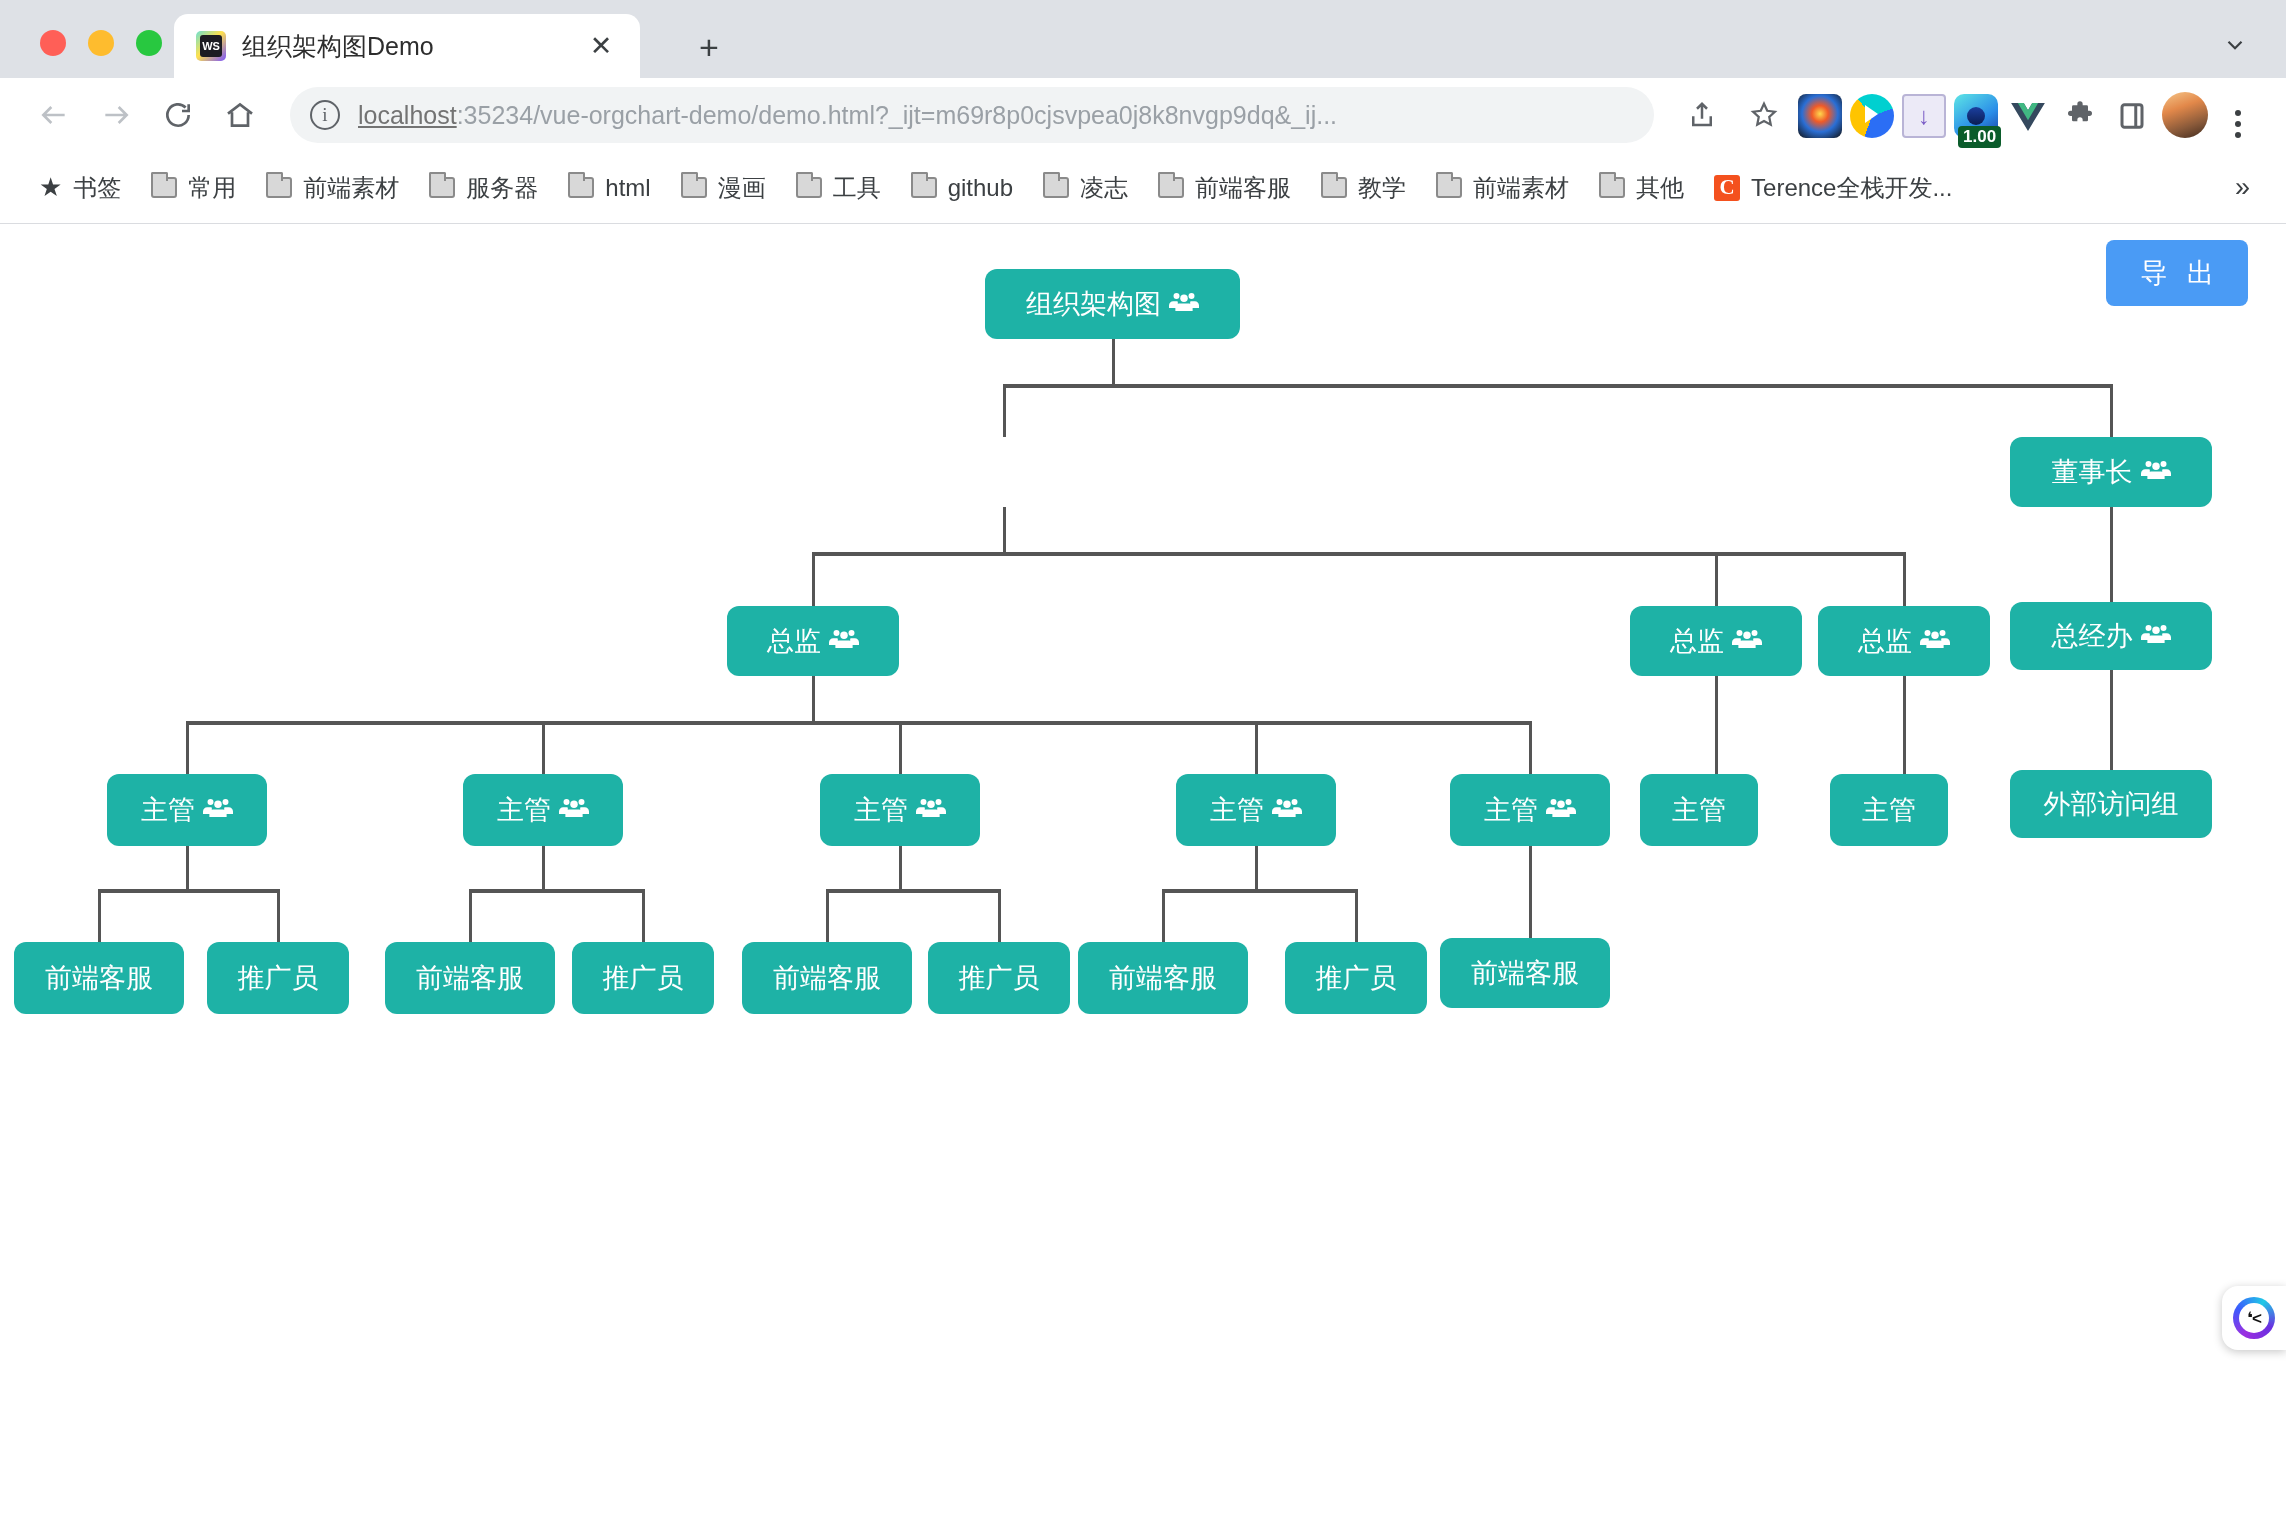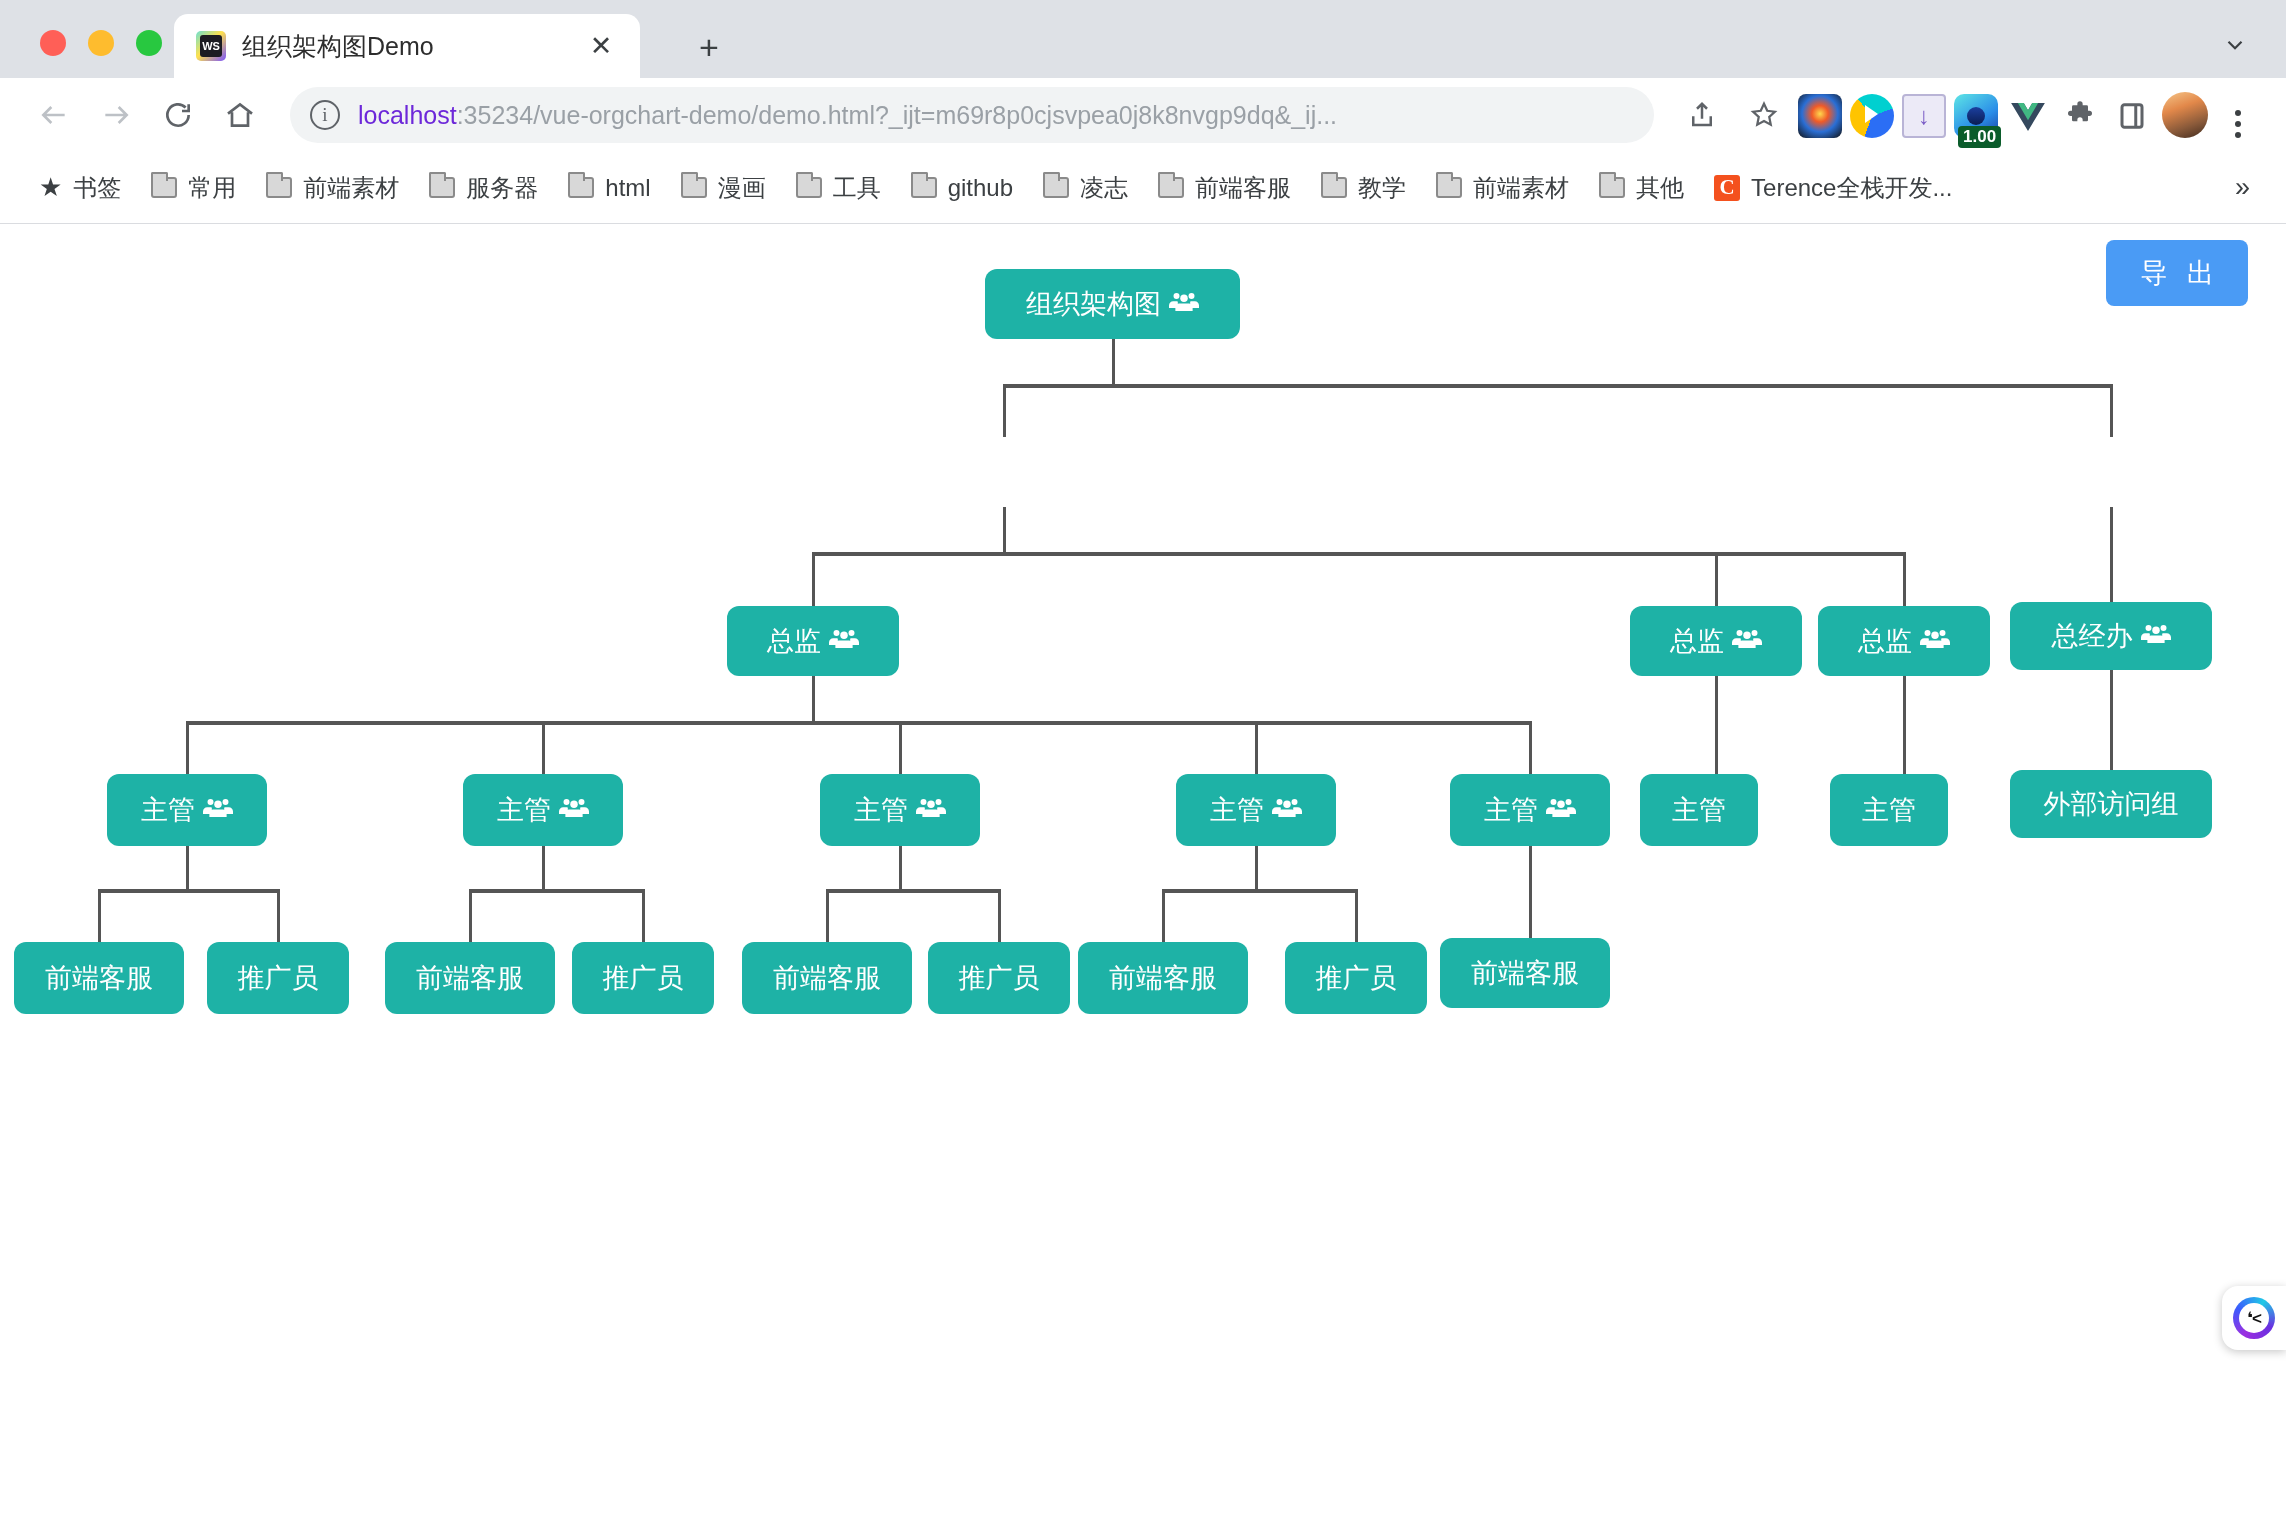--- a/index.html
+++ b/index.html
@@ -89,21 +89,21 @@
   .omni-info {
     width: 30px; height: 30px; border-radius: 50%;
     border: 2px solid #5f6368; color: #5f6368;
     font-size: 19px; display: flex; align-items: center; justify-content: center;
     font-family: "Liberation Serif", serif; flex: 0 0 auto;
   }
   .omni-url {
     margin-left: 18px; font-size: 25px; color: #9aa0a6;
     white-space: nowrap; overflow: hidden; text-overflow: ellipsis;
   }
-  .omni-url b { color: #6d28d9; font-weight: 400; }
+  .omni-url b { color: #737373; font-weight: 400; text-decoration: underline; }
   .tb-right { display: flex; align-items: flex-end; gap: 8px; flex: 0 0 auto; }
   .ext {
     width: 44px; height: 44px; border-radius: 6px; flex: 0 0 auto;
     position: relative; display:flex; align-items:center; justify-content:center;
   }
   .ext-photoshop {
     background: radial-gradient(circle at 50% 45%, #ffd84d 0%, #f05a28 25%, #2a6fd6 55%, #111 100%);
     border-radius: 8px;
   }
   .ext-play {
@@ -389,20 +389,29 @@
     </div>
   </div>
 
   <div class="page">
 
     <button class="export-btn">导 出</button>
 
     <div class="chart" id="chart">
         <div class="node" style="left: 985px; top: 45px; width: 255px; height: 70px; background: rgb(30, 178, 166);">
           <span class="label">组织架构图</span>
+          <span class="grp-icon"><svg width="30" height="24" viewBox="0 0 640 512" fill="#ffffff">
+              <path d="M96 128a64 64 0 1 1 128 0 64 64 0 0 1-128 0zm320 0a64 64 0 1 1 128 0 64 64 0 0 1-128 0z"></path>
+              <path d="M320 96a80 80 0 1 1 0 160 80 80 0 0 1 0-160z"></path>
+              <path d="M0 330c0-49 40-90 89-90h62c14 0 27 3 39 9-1 6-2 12-2 19v118H0V330zm452 56V268c0-7-1-13-2-19 12-6 25-9 39-9h62c49 0 89 41 89 90v56H452z"></path>
+              <path d="M216 288h208c44 0 80 36 80 80v80H136v-80c0-44 36-80 80-80z"></path>
+            </svg></span>
+        </div>
+        <div class="node" style="left: 2010px; top: 213px; width: 202px; height: 70px; background: rgb(30, 178, 166);">
+          <span class="label">董事长</span>
           <span class="grp-icon"><svg width="30" height="24" viewBox="0 0 640 512" fill="#ffffff">
               <path d="M96 128a64 64 0 1 1 128 0 64 64 0 0 1-128 0zm320 0a64 64 0 1 1 128 0 64 64 0 0 1-128 0z"></path>
               <path d="M320 96a80 80 0 1 1 0 160 80 80 0 0 1 0-160z"></path>
               <path d="M0 330c0-49 40-90 89-90h62c14 0 27 3 39 9-1 6-2 12-2 19v118H0V330zm452 56V268c0-7-1-13-2-19 12-6 25-9 39-9h62c49 0 89 41 89 90v56H452z"></path>
               <path d="M216 288h208c44 0 80 36 80 80v80H136v-80c0-44 36-80 80-80z"></path>
             </svg></span>
         </div>
         <div class="node" style="left: 727px; top: 382px; width: 172px; height: 70px; background: rgb(30, 178, 166);">
           <span class="label">总监</span>
           <span class="grp-icon"><svg width="30" height="24" viewBox="0 0 640 512" fill="#ffffff">

